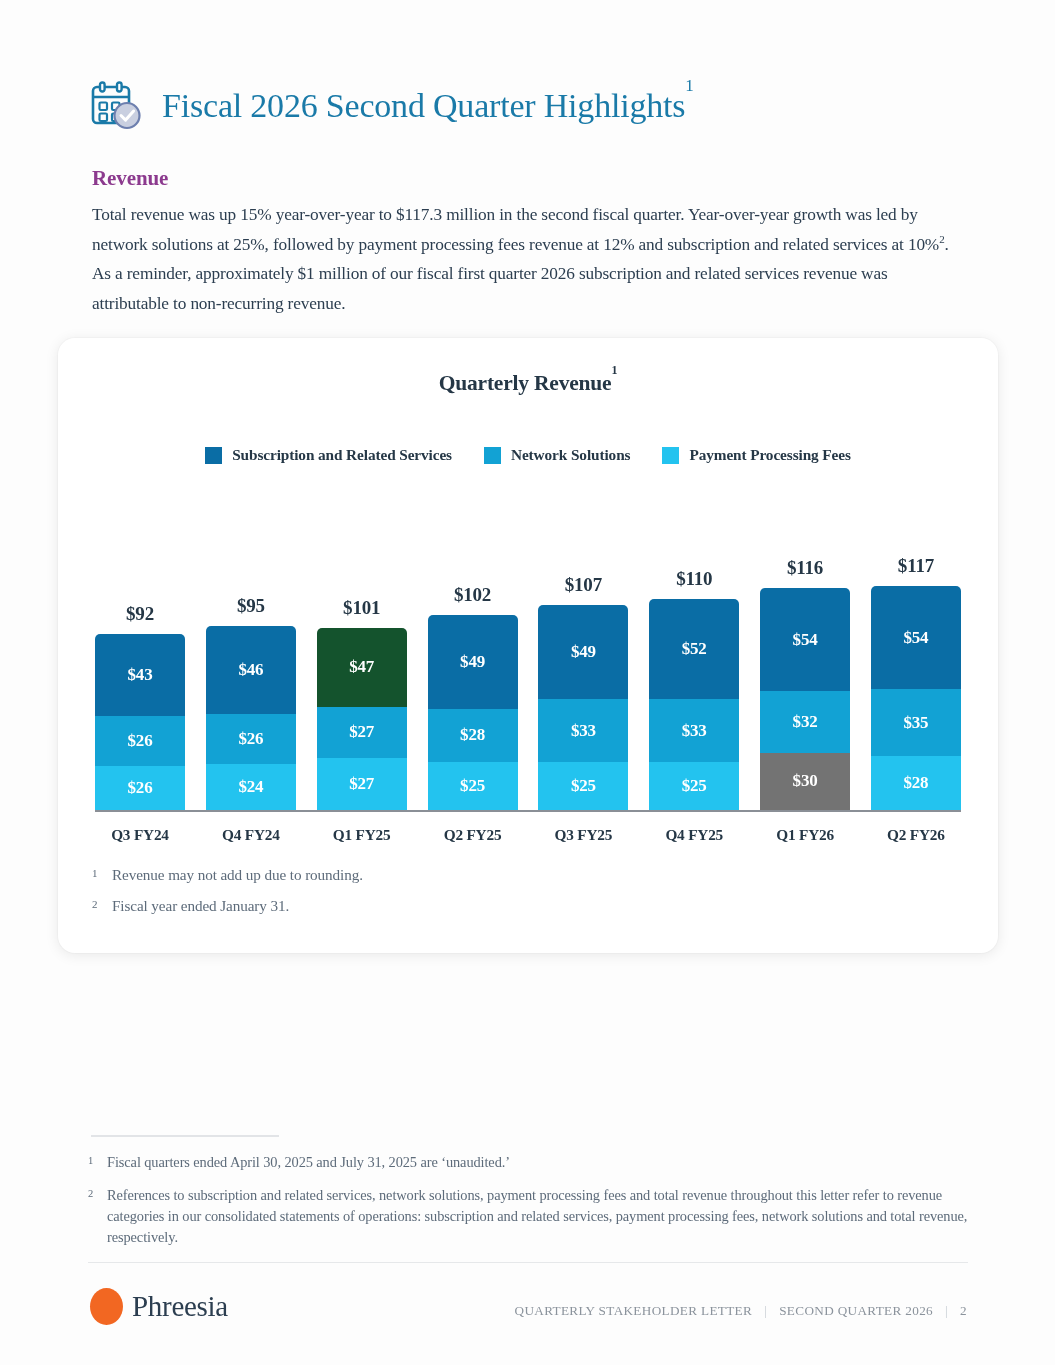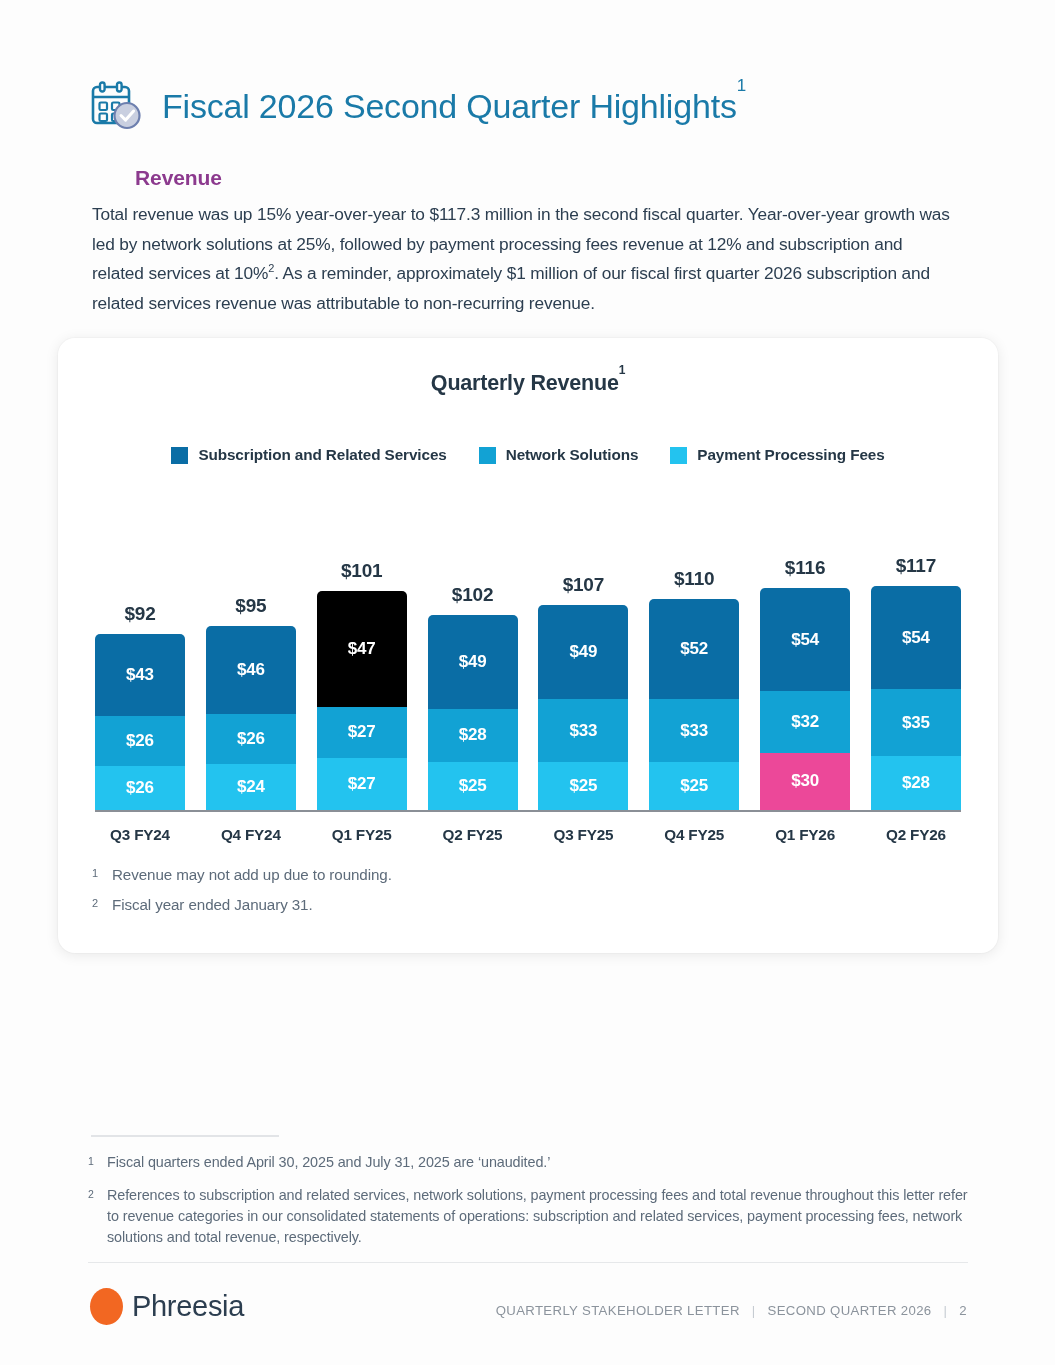--- a/index.html
+++ b/index.html
@@ -2,35 +2,35 @@
 <html><head>
 <meta charset="utf-8">
 <style>
   * { box-sizing: border-box; margin: 0; padding: 0; }
   html, body {
     width: 1055px; height: 1365px;
     background: #fdfdfd;
     font-family: "Liberation Sans", sans-serif;
     -webkit-font-smoothing: antialiased;
   }
-  .page { position: relative; width: 1055px; height: 1365px; overflow: hidden; }
+  .page { position: relative; width: 1055px; height: 1365px; overflow: hidden; font-family: Liberation Serif, serif; }
 
   
   .header { position: absolute; left: 88px; top: 80px; display: flex; align-items: center; gap: 18px; }
   .cal-icon { width: 56px; height: 52px; flex: none; }
   .page-title {
     font-size: 34px; font-weight: 400; color: #1a7aa8; letter-spacing: -0.2px;
     white-space: nowrap;
   }
   .page-title sup { font-size: 17px; top: -14px; position: relative; }
 
   
   .section-head {
     position: absolute; left: 92px; top: 166px;
-    font-size: 21px; font-weight: 700; color: #8c3a8e; letter-spacing: -0.1px; margin-left: 43px;
+    font-size: 21px; font-weight: 700; color: #8c3a8e; letter-spacing: -0.1px;
   }
   .body-copy {
     position: absolute; left: 92px; top: 200px; width: 866px;
     font-size: 17.3px; line-height: 29.5px; color: #2c3e50; letter-spacing: -0.15px;
   }
   .body-copy sup { font-size: 11px; vertical-align: super; line-height: 0; }
 
   
   .card {
     position: absolute; left: 58px; top: 338px; width: 940px; height: 615px;
@@ -177,21 +177,21 @@
             <div class="bar-total">$95</div>
             <div class="bar-stack">
               <div class="seg" style="background: rgb(10, 109, 165); height: 88.07px;">$46</div>
               <div class="seg" style="background: rgb(18, 162, 212); height: 49.78px;">$26</div>
               <div class="seg" style="background: rgb(35, 195, 239); height: 45.95px;">$24</div>
             </div>
           </div>
           <div class="bar-col">
             <div class="bar-total">$101</div>
             <div class="bar-stack">
-              <div class="seg" style="background: #000000; height: 116px;">$47</div>
+              <div class="seg" style="background: #14532d; height: 79px;">$47</div>
               <div class="seg" style="background: rgb(18, 162, 212); height: 51.69px;">$27</div>
               <div class="seg" style="background: rgb(35, 195, 239); height: 51.69px;">$27</div>
             </div>
           </div>
           <div class="bar-col">
             <div class="bar-total">$102</div>
             <div class="bar-stack">
               <div class="seg" style="background: rgb(10, 109, 165); height: 93.81px;">$49</div>
               <div class="seg" style="background: rgb(18, 162, 212); height: 53.61px;">$28</div>
               <div class="seg" style="background: rgb(35, 195, 239); height: 47.86px;">$25</div>
@@ -211,21 +211,21 @@
               <div class="seg" style="background: rgb(10, 109, 165); height: 99.56px;">$52</div>
               <div class="seg" style="background: rgb(18, 162, 212); height: 63.18px;">$33</div>
               <div class="seg" style="background: rgb(35, 195, 239); height: 47.86px;">$25</div>
             </div>
           </div>
           <div class="bar-col">
             <div class="bar-total">$116</div>
             <div class="bar-stack">
               <div class="seg" style="background: rgb(10, 109, 165); height: 103.38px;">$54</div>
               <div class="seg" style="background: rgb(18, 162, 212); height: 61.26px;">$32</div>
-              <div class="seg" style="background: #ec4899; height: 57.44px;">$30</div>
+              <div class="seg" style="background: #737373; height: 57.44px;">$30</div>
             </div>
           </div>
           <div class="bar-col">
             <div class="bar-total">$117</div>
             <div class="bar-stack">
               <div class="seg" style="background: rgb(10, 109, 165); height: 103.38px;">$54</div>
               <div class="seg" style="background: rgb(18, 162, 212); height: 67.01px;">$35</div>
               <div class="seg" style="background: rgb(35, 195, 239); height: 53.61px;">$28</div>
             </div>
           </div>

